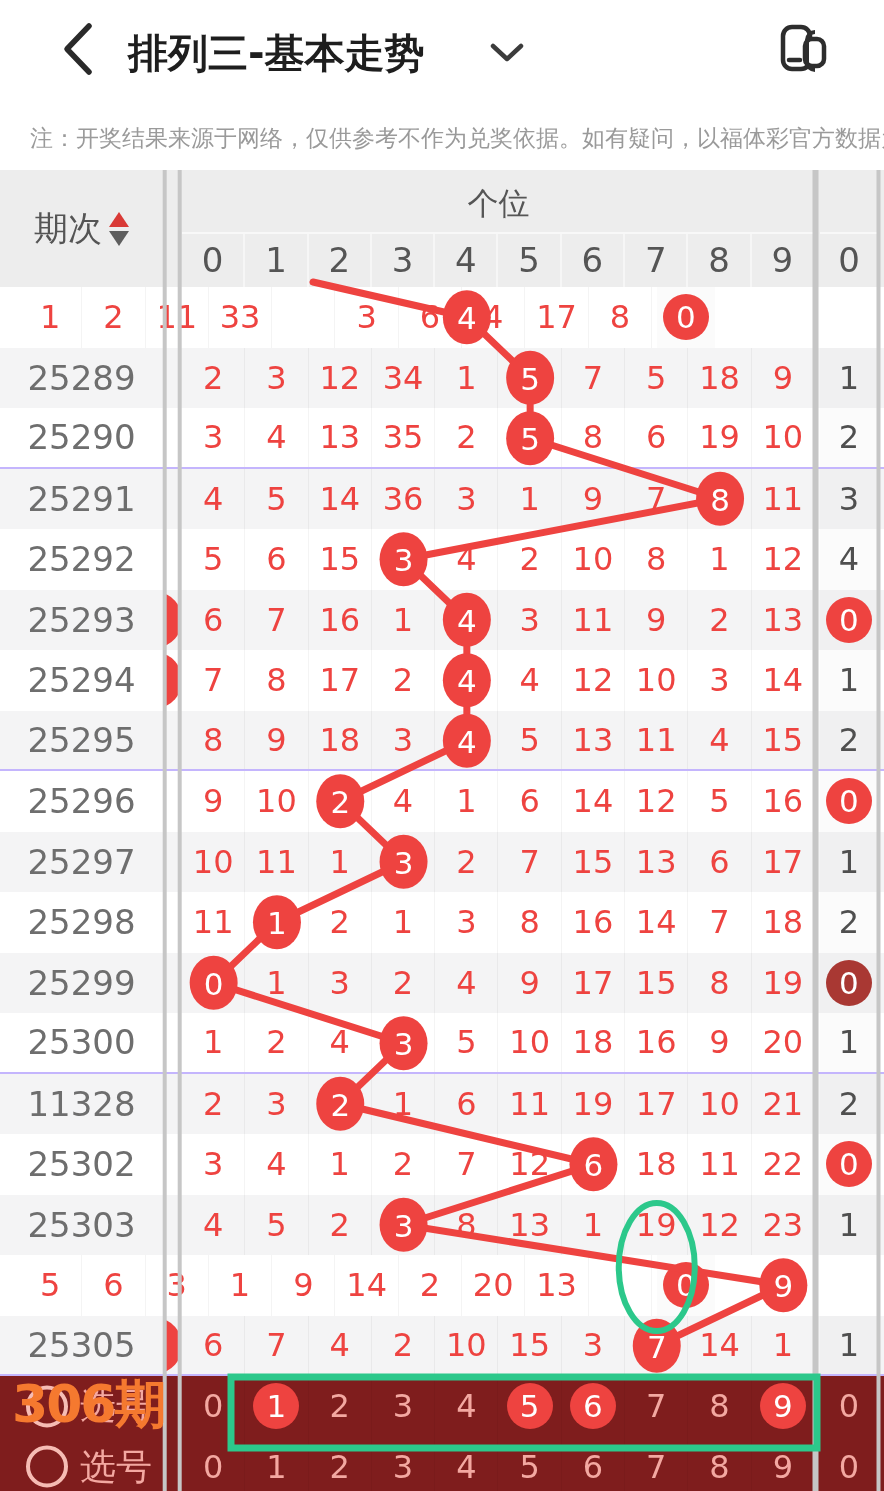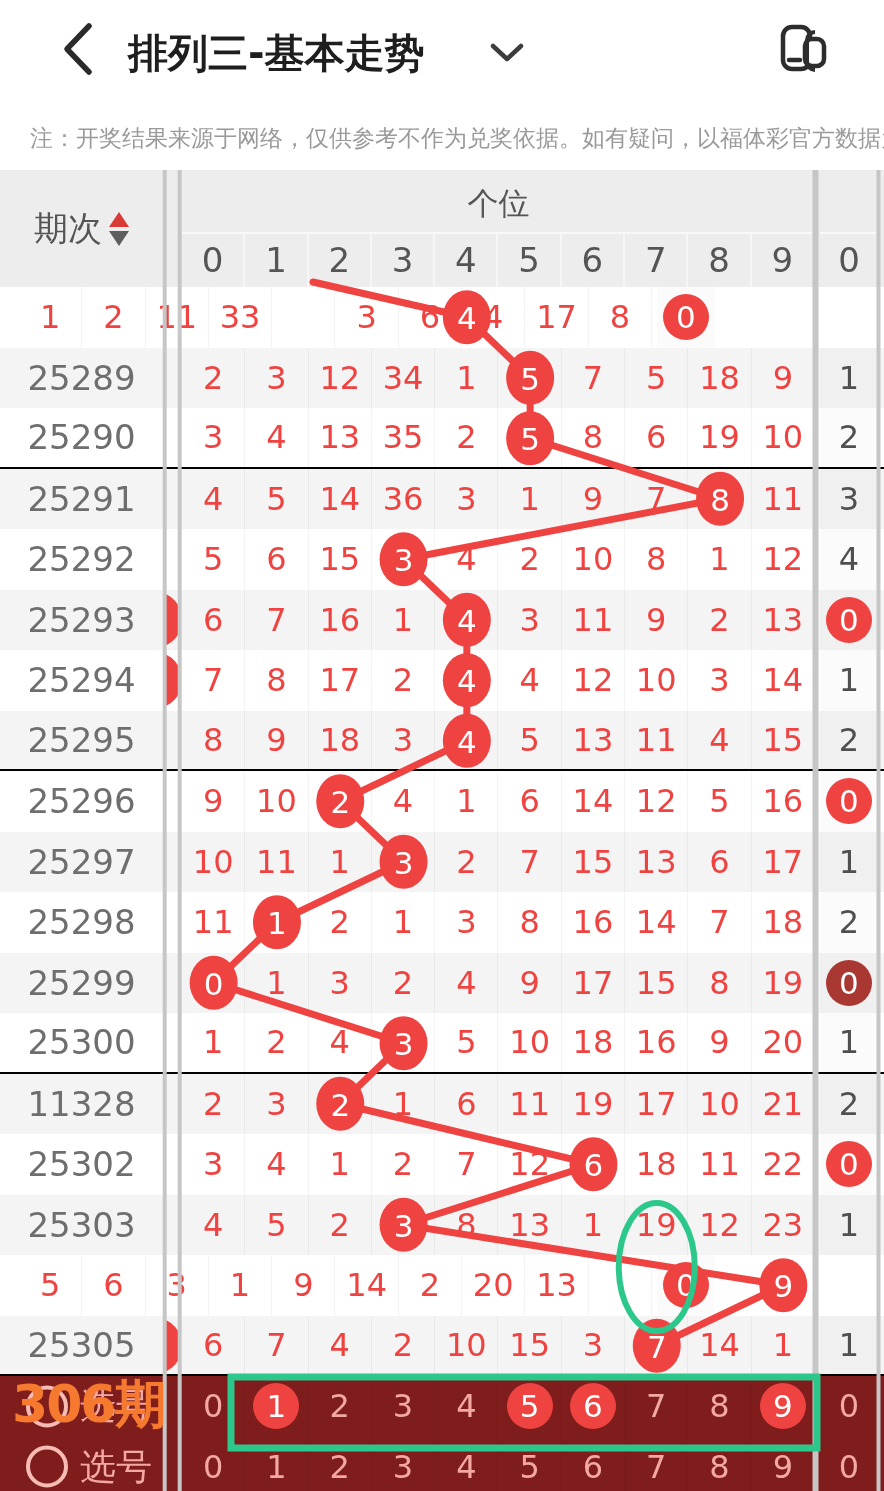--- a/index.html
+++ b/index.html
@@ -26,21 +26,21 @@
 .sort .dn{width:0;height:0;border:10px solid transparent;border-bottom:none;border-top:15px solid #5e5e5e}
 .sechead{position:absolute;left:182px;top:0;width:633px;height:62px;line-height:66px;text-align:center;
   font-size:31px;color:#555}
 .h2{position:absolute;left:182px;top:62px;height:55px;display:flex;border-top:2px solid #f8f8f8}
 .h2 .hc{width:63.3px;height:53px;line-height:53px;text-align:center;font-size:34px;color:#555;border-right:2px solid #f6f6f6}
 .misshead{position:absolute;left:820px;top:62px;width:58px;height:53px;line-height:53px;text-align:center;
   font-size:34px;color:#555;border-top:2px solid #f8f8f8}
 .rows{position:absolute;left:0;top:117px;width:884px}
 .row{display:flex;height:60.5px;background:#fff}
 .row.stripe{background:#f4f4f5}
-.row.gend{border-bottom:2px solid #000000}
+.row.gend{border-bottom:2px solid #c4b5fd}
 .row.pink{background:#7f1d1d}
 .c-period{width:163px;display:flex;align-items:center;justify-content:center;font-size:34px;color:#6e6e6e;position:relative}
 .c-gapL{width:19px}
 .c-d{width:63.3px;display:flex;align-items:center;justify-content:center;font-size:32px;color:#ee4340;border-right:1px solid rgba(0,0,0,.045)}
 .row.pink .c-d{color:#f3a8a1;border-right:1px solid rgba(0,0,0,.035)}
 .c-gapM{width:5px}
 .c-miss{width:58px;display:flex;align-items:center;justify-content:center;font-size:32px;color:#4f4f4f;background:rgba(0,0,0,.015)}
 .row.pink .c-miss{color:#f3a8a1;background:none}
 .mc{width:46px;height:46px;border-radius:50%;background:#ee4340;color:#fff;display:flex;align-items:center;justify-content:center;font-size:31px}
 .mc.dark{background:#a93833}

